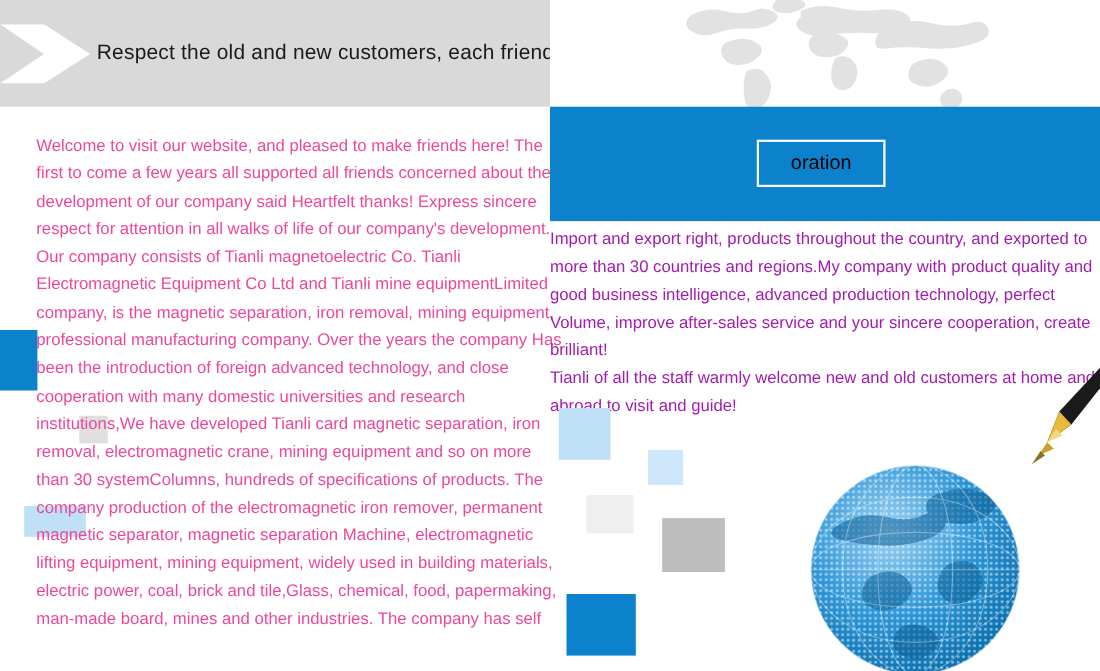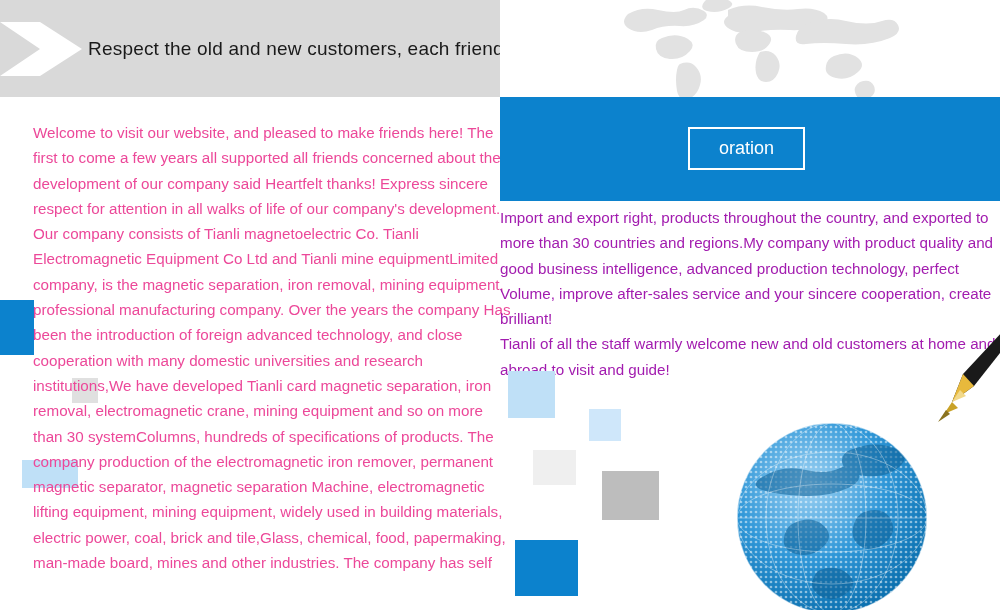--- a/index.html
+++ b/index.html
@@ -77,21 +77,21 @@
     width: 117px;
     height: 43px;
     border: 2px solid #ffffff;
     box-sizing: border-box;
   }
   .banner-box span {
     position: absolute;
     left: 0; right: 0;
     top: 9px;
     text-align: center;
-    color: #ffffff;
+    color: #000000;
     font-size: 18px;
   }
 
   
   .left-text {
     position: absolute;
     left: 33px;
     top: 120px;
     width: 480px;
     font-size: 15.2px;

